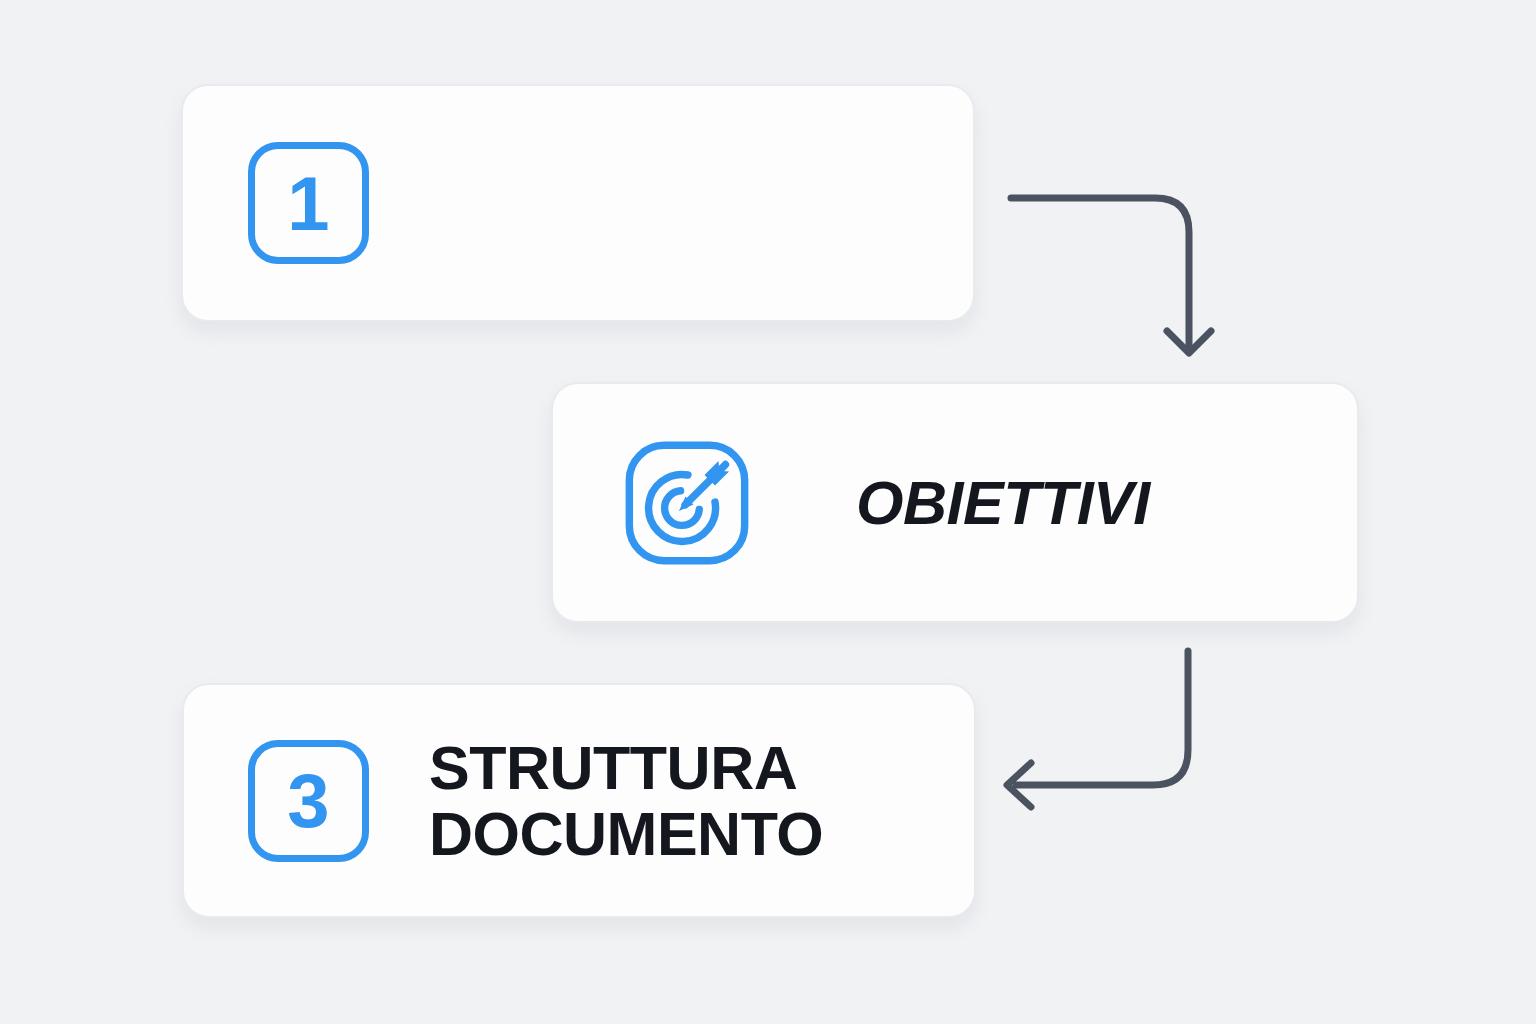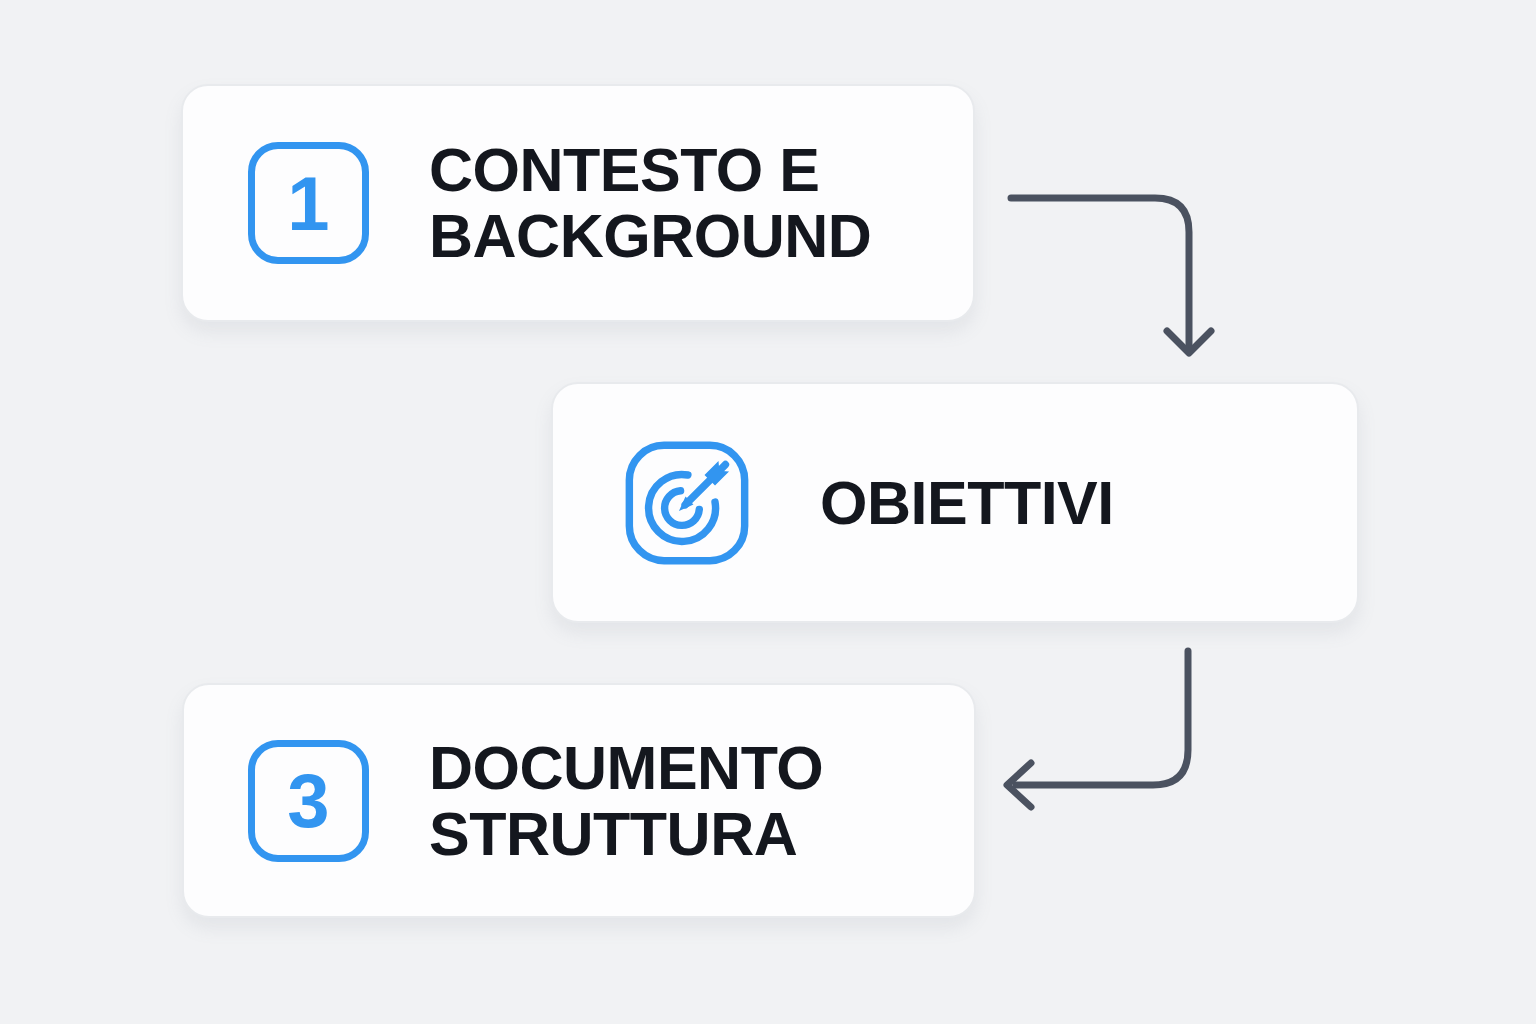--- a/index.html
+++ b/index.html
@@ -39,38 +39,34 @@
   }
   .icon-frame{width:126px;height:124px;flex:0 0 auto;}
   .title{
     margin-left:60px;
     display:flex;flex-direction:column;
     font-weight:bold;font-size:61px;line-height:66px;
     letter-spacing:-0.5px;
     color:var(--text);
     white-space:nowrap;
   }
-  #card-2 .title{margin-left:70px;}
+  #card-2 .title{margin-left:106px;font-style:italic;}
   svg.arrows{position:absolute;inset:0;width:1536px;height:1024px;pointer-events:none;}
   .arrow-path{fill:none;stroke:var(--arrow);stroke-width:7;stroke-linecap:round;stroke-linejoin:round;}
   .tgt-stroke{fill:none;stroke:var(--accent);stroke-linecap:round;}
   .tgt-fill{fill:var(--accent);stroke:none;}
 </style>
 </head>
 <body>
 
 <div class="canvas">
 
   <div class="card" id="card-1">
     <div class="badge">
       <span>1</span>
-    </div>
-    <div class="title">
-      <span>CONTESTO E</span>
-      <span>BACKGROUND</span>
     </div>
   </div>
 
   <div class="card" id="card-2">
     <div class="icon-frame">
       <svg viewBox="0 0 100 100" width="126" height="124" aria-hidden="true">
         <rect class="tgt-stroke" x="3.5" y="3.5" width="93" height="93" rx="28" stroke-width="6"></rect>
         <path class="tgt-stroke" stroke-width="6" d="M 72.6 49.3 A 27 27 0 1 1 50.7 27.4"></path>
         <path class="tgt-stroke" stroke-width="6" d="M 59.9 55.2 A 14 14 0 1 1 44.8 40.1"></path>
         <line class="tgt-stroke" stroke-width="6" x1="48.5" y1="51.5" x2="81" y2="19"></line>
@@ -81,22 +77,22 @@
     <div class="title">
       <span>OBIETTIVI</span>
     </div>
   </div>
 
   <div class="card" id="card-3">
     <div class="badge">
       <span>3</span>
     </div>
     <div class="title">
+      <span>STRUTTURA</span>
       <span>DOCUMENTO</span>
-      <span>STRUTTURA</span>
     </div>
   </div>
 
   <svg class="arrows" aria-hidden="true">
     <g>
       <path class="arrow-path" d="M 1011 198 H 1155 Q 1189 198 1189 232 V 349"></path>
       <path class="arrow-path" d="M 1167 331 L 1189 353 L 1211 331"></path>
     </g>
     <g>
       <path class="arrow-path" d="M 1188 651 V 750 Q 1188 785 1153 785 H 1016"></path>

